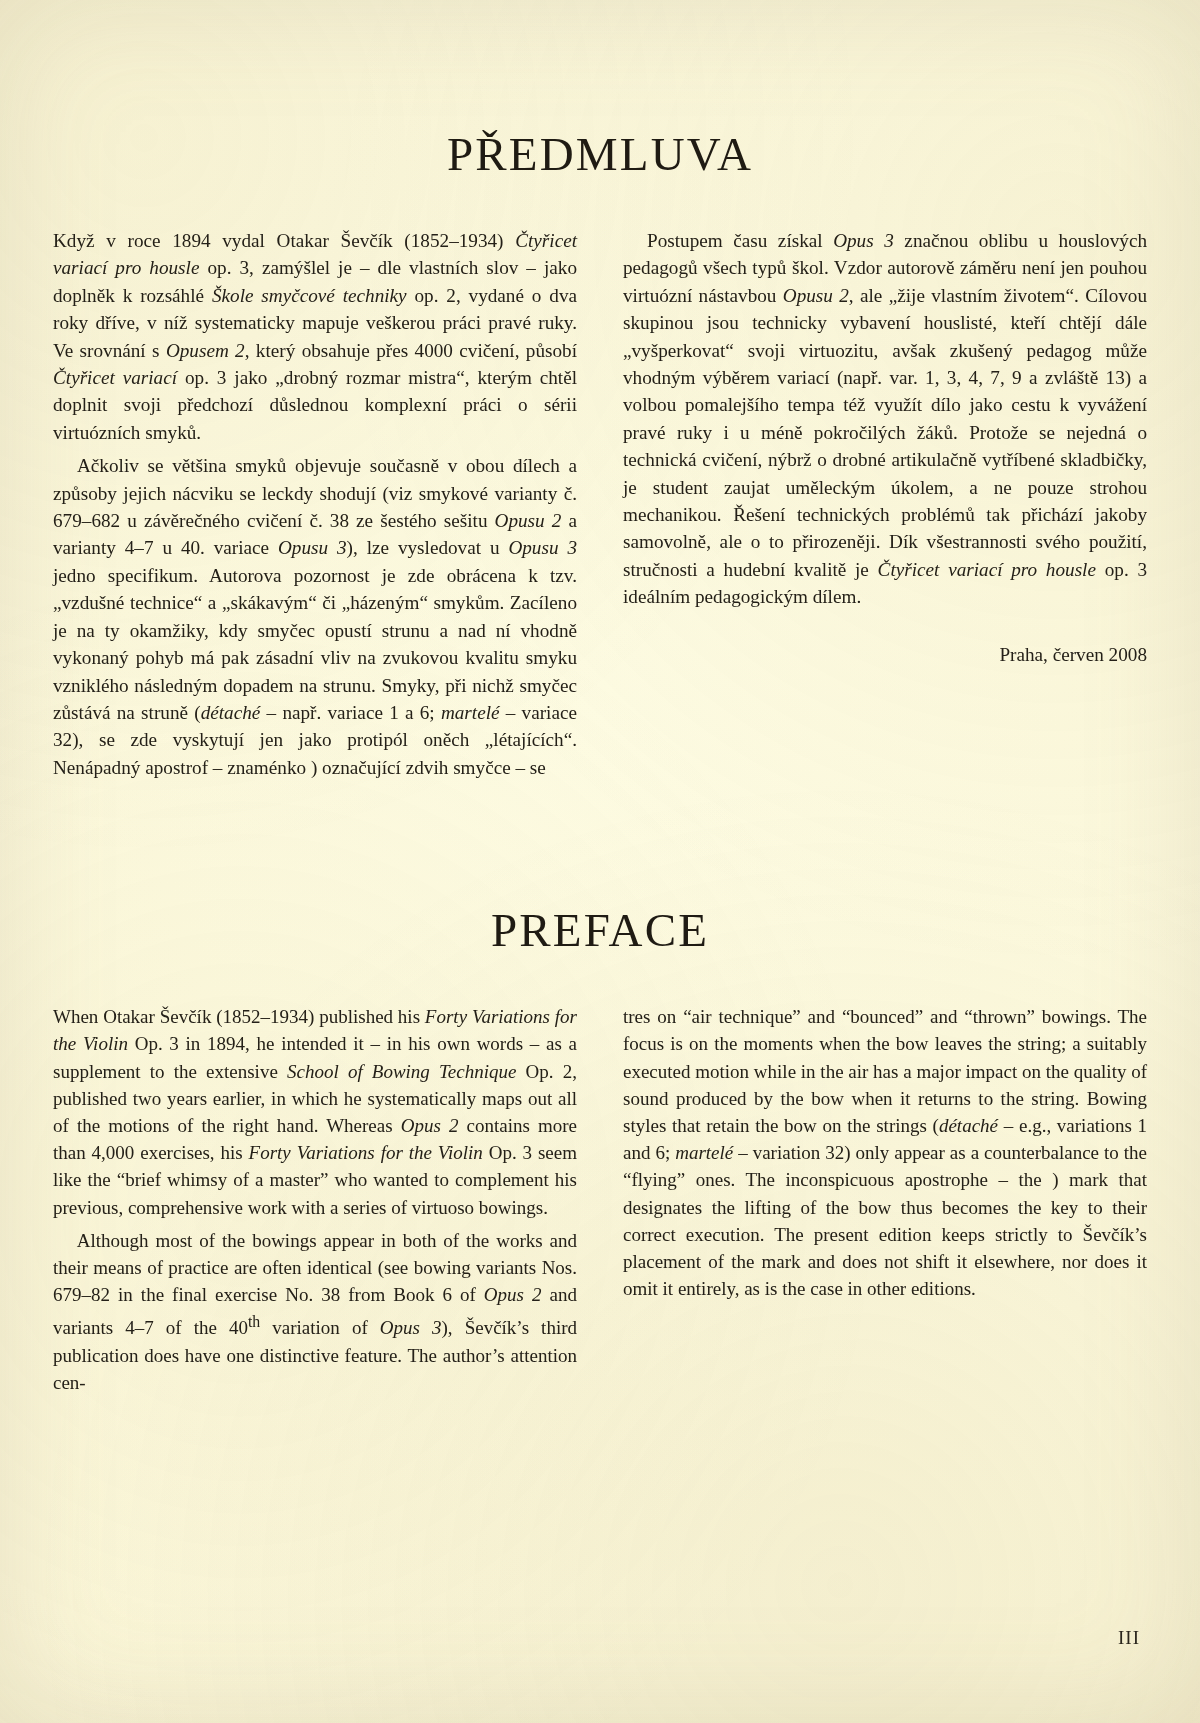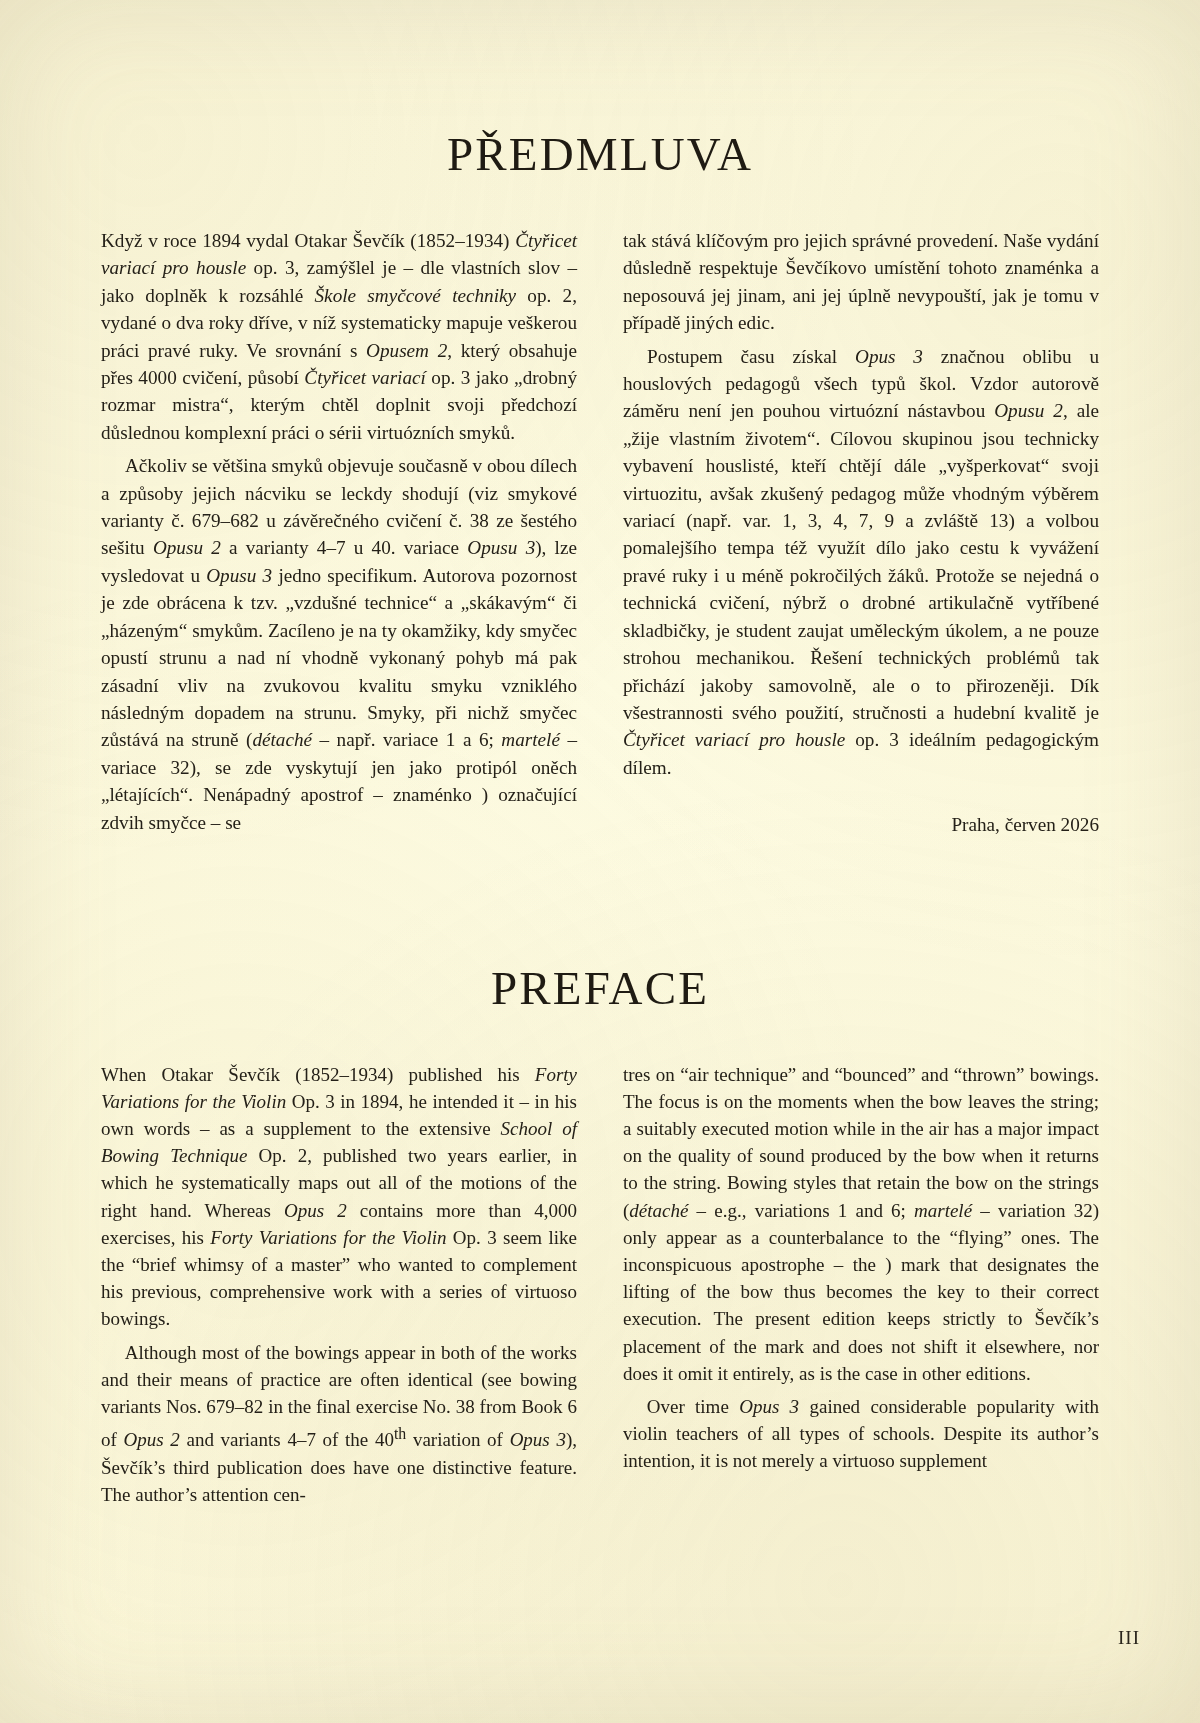--- a/index.html
+++ b/index.html
@@ -36,21 +36,21 @@
     content: "";
     position: absolute;
     inset: 0;
     pointer-events: none;
     box-shadow: inset 0 0 120px rgba(150,135,95,0.18);
   }
 
   .content {
     position: relative;
     z-index: 2;
-    padding: 0 101px;
+    padding: 0 53px;
   }
 
   h1.section-title {
     font-weight: 400;
     font-size: 47px;
     letter-spacing: 2.2px;
     text-align: center;
     margin: 0;
     color: #1f1b13;
   }
@@ -113,47 +113,45 @@
 
     <div class="columns">
 
       <div class="col">
         <p class="body"><span>Když v roce 1894 vydal Otakar Ševčík (1852–1934) </span><span class="it">Čtyřicet variací pro housle</span><span> op. 3, zamýšlel je – dle vlastních slov – jako doplněk k rozsáhlé </span><span class="it">Škole smyčcové techniky</span><span> op. 2, vydané o dva roky dříve, v níž systematicky mapuje veškerou práci pravé ruky. Ve srovnání s </span><span class="it">Opusem 2</span><span>, který obsahuje přes 4000 cvičení, působí </span><span class="it">Čtyřicet variací</span><span> op. 3 jako „drobný rozmar mistra“, kterým chtěl doplnit svoji předchozí důslednou komplexní práci o sérii virtuózních smyků.</span></p>
 
         <p class="body indent"><span>Ačkoliv se většina smyků objevuje současně v obou dílech a způsoby jejich nácviku se leckdy shodují (viz smykové varianty č. 679–682 u závěrečného cvičení č. 38 ze šestého sešitu </span><span class="it">Opusu 2</span><span> a varianty 4–7 u 40. variace </span><span class="it">Opusu 3</span><span>), lze vysledovat u </span><span class="it">Opusu 3</span><span> jedno specifikum. Autorova pozornost je zde obrácena k tzv. „vzdušné technice“ a „skákavým“ či „házeným“ smykům. Zacíleno je na ty okamžiky, kdy smyčec opustí strunu a nad ní vhodně vykonaný pohyb má pak zásadní vliv na zvukovou kvalitu smyku vzniklého následným dopadem na strunu. Smyky, při nichž smyčec zůstává na struně (</span><span class="it">détaché</span><span> – např. variace 1 a 6; </span><span class="it">martelé</span><span> – variace 32), se zde vyskytují jen jako protipól oněch „létajících“. Nenápadný apostrof – znaménko </span><span>)</span><span> označující zdvih smyčce – se</span></p>
       </div>
 
       <div class="col">
-        <p class="body"><span>tak stává klíčovým pro jejich správné provedení. Naše vydání důsledně respektuje Ševčíkovo umístění tohoto znaménka a neposouvá jej jinam, ani jej úplně nevypouští, jak je tomu v případě jiných edic.</span></p>
 
         <p class="body indent"><span>Postupem času získal </span><span class="it">Opus 3</span><span> značnou oblibu u houslových pedagogů všech typů škol. Vzdor autorově záměru není jen pouhou virtuózní nástavbou </span><span class="it">Opusu 2</span><span>, ale „žije vlastním životem“. Cílovou skupinou jsou technicky vybavení houslisté, kteří chtějí dále „vyšperkovat“ svoji virtuozitu, avšak zkušený pedagog může vhodným výběrem variací (např. var. 1, 3, 4, 7, 9 a zvláště 13) a volbou pomalejšího tempa též využít dílo jako cestu k vyvážení pravé ruky i u méně pokročilých žáků. Protože se nejedná o technická cvičení, nýbrž o drobné artikulačně vytříbené skladbičky, je student zaujat uměleckým úkolem, a ne pouze strohou mechanikou. Řešení technických problémů tak přichází jakoby samovolně, ale o to přirozeněji. Dík všestrannosti svého použití, stručnosti a hudební kvalitě je </span><span class="it">Čtyřicet variací pro housle</span><span> op. 3 ideálním pedagogickým dílem.</span></p>
 
         <div class="signature">
-          <div>Praha, červen 2026</div>
+          <div>Praha, červen 2008</div>
         </div>
       </div>
 
     </div>
 
     <div class="spacer-mid"></div>
 
     <h1 class="section-title title-preface">PREFACE</h1>
 
     <div class="columns eng">
 
       <div class="col">
         <p class="body"><span>When Otakar Ševčík (1852–1934) published his </span><span class="it">Forty Variations for the Violin</span><span> Op. 3 in 1894, he intended it – in his own words – as a supplement to the extensive </span><span class="it">School of Bowing Technique</span><span> Op. 2, published two years earlier, in which he systematically maps out all of the motions of the right hand. Whereas </span><span class="it">Opus 2</span><span> contains more than 4,000 exercises, his </span><span class="it">Forty Variations for the Violin</span><span> Op. 3 seem like the “brief whimsy of a master” who wanted to complement his previous, comprehensive work with a series of virtuoso bowings.</span></p>
 
         <p class="body indent"><span>Although most of the bowings appear in both of the works and their means of practice are often identical (see bowing variants Nos. 679–82 in the final exercise No. 38 from Book 6 of </span><span class="it">Opus 2</span><span> and variants 4–7 of the 40</span><sup>th</sup><span> variation of </span><span class="it">Opus 3</span><span>), Ševčík’s third publication does have one distinctive feature. The author’s attention cen-</span></p>
       </div>
 
       <div class="col">
         <p class="body"><span>tres on “air technique” and “bounced” and “thrown” bowings. The focus is on the moments when the bow leaves the string; a suitably executed motion while in the air has a major impact on the quality of sound produced by the bow when it returns to the string. Bowing styles that retain the bow on the strings (</span><span class="it">détaché</span><span> – e.g., variations 1 and 6; </span><span class="it">martelé</span><span> – variation 32) only appear as a counterbalance to the “flying” ones. The inconspicuous apostrophe – the </span><span>)</span><span> mark that designates the lifting of the bow thus becomes the key to their correct execution. The present edition keeps strictly to Ševčík’s placement of the mark and does not shift it elsewhere, nor does it omit it entirely, as is the case in other editions.</span></p>
 
-        <p class="body indent"><span>Over time </span><span class="it">Opus 3</span><span> gained considerable popularity with violin teachers of all types of schools. Despite its author’s intention, it is not merely a virtuoso supplement</span></p>
       </div>
 
     </div>
 
   </div>
 
   <div class="folio">III</div>
 </div>
 
 </body></html>

